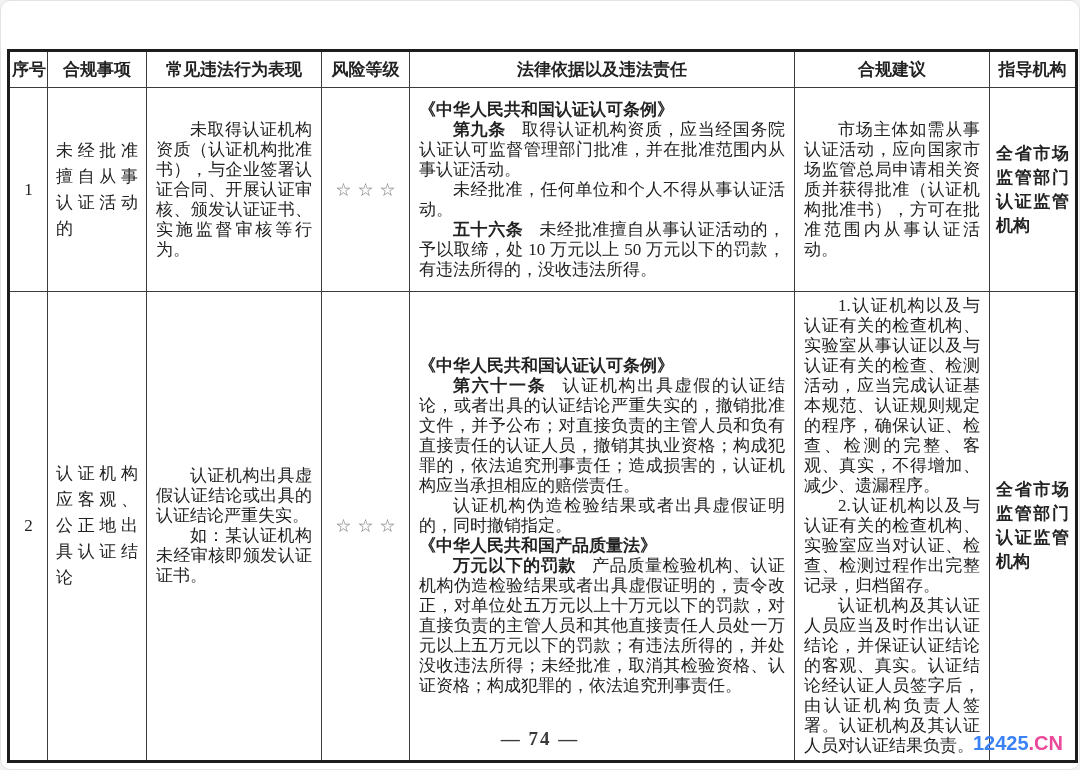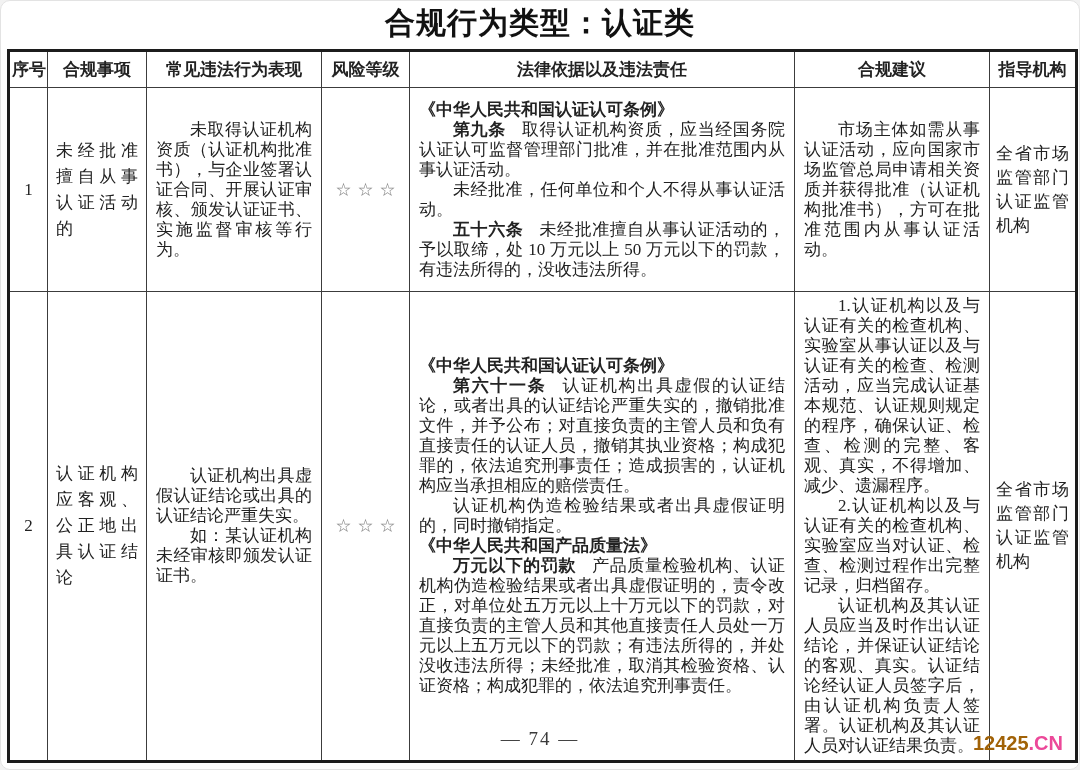--- a/index.html
+++ b/index.html
@@ -24,41 +24,40 @@
   }
   thead tr{height:37px;}
   th{font-size:17px;font-weight:bold;text-align:center;padding:2px;white-space:nowrap;}
   tbody tr.row-1{height:204px;}
   tbody tr.row-2{height:419px;}
   td{font-size:17px;line-height:20px;padding:4px 9px;}
   td.idx{text-align:center;font-size:17px;padding:2px;}
   td.matter{padding:4px 8px;}
   td.matter p{margin:0;text-align:justify;text-justify:inter-character;line-height:26px;}
   td.risk{text-align:center;font-size:16px;letter-spacing:6px;padding:2px 0 2px 6px;}
-  td.agency{padding:2px 6px;}
+  td.agency{padding:2px 6px;font-weight:bold;}
   td.agency p{margin:0;text-align:justify;text-justify:inter-character;line-height:24px;}
   .para{margin:0;text-indent:2em;text-align:justify;text-justify:inter-character;}
   .law-title{text-indent:0;font-weight:bold;}
   .lead{font-weight:bold;margin-right:0.95em;}
   .page-footer{
     position:absolute;top:727px;left:0;width:100%;
-    text-align:center;font-size:19px;color:#3a3a3a;letter-spacing:2px;
+    text-align:center;font-size:19px;color:#3a3a3a;letter-spacing:2px;font-weight:bold;
   }
   .watermark{
     position:absolute;top:731px;right:16px;
     font-family:"Liberation Sans","DejaVu Sans",sans-serif;
     font-weight:bold;font-size:20px;letter-spacing:0;
   }
 </style>
 </head>
 <body>
 
 <div class="page">
 
-  <div class="doc-title">合规行为类型：认证类</div>
 
   <table class="compliance">
     <colgroup>
       <col style="width:39px">
         <col style="width:99px">
         <col style="width:175px">
       <col style="width:88px">
         <col style="width:385px">
         <col style="width:195px">
       <col style="width:87px">
@@ -121,15 +120,15 @@
           </td>
           <td class="agency">
             <p>全省市场监管部门认证监管机构</p>
           </td>
         </tr>
       </tbody>
   </table>
 
   <div class="page-footer">— 74 —</div>
 
-  <div class="watermark"><span style="color: #a16207;">12425</span><span style="color: #ec4899;">.CN</span></div>
+  <div class="watermark"><span style="color: #3b82f6;">12425</span><span style="color: #ec4899;">.CN</span></div>
 
 </div>
 
 </body></html>

